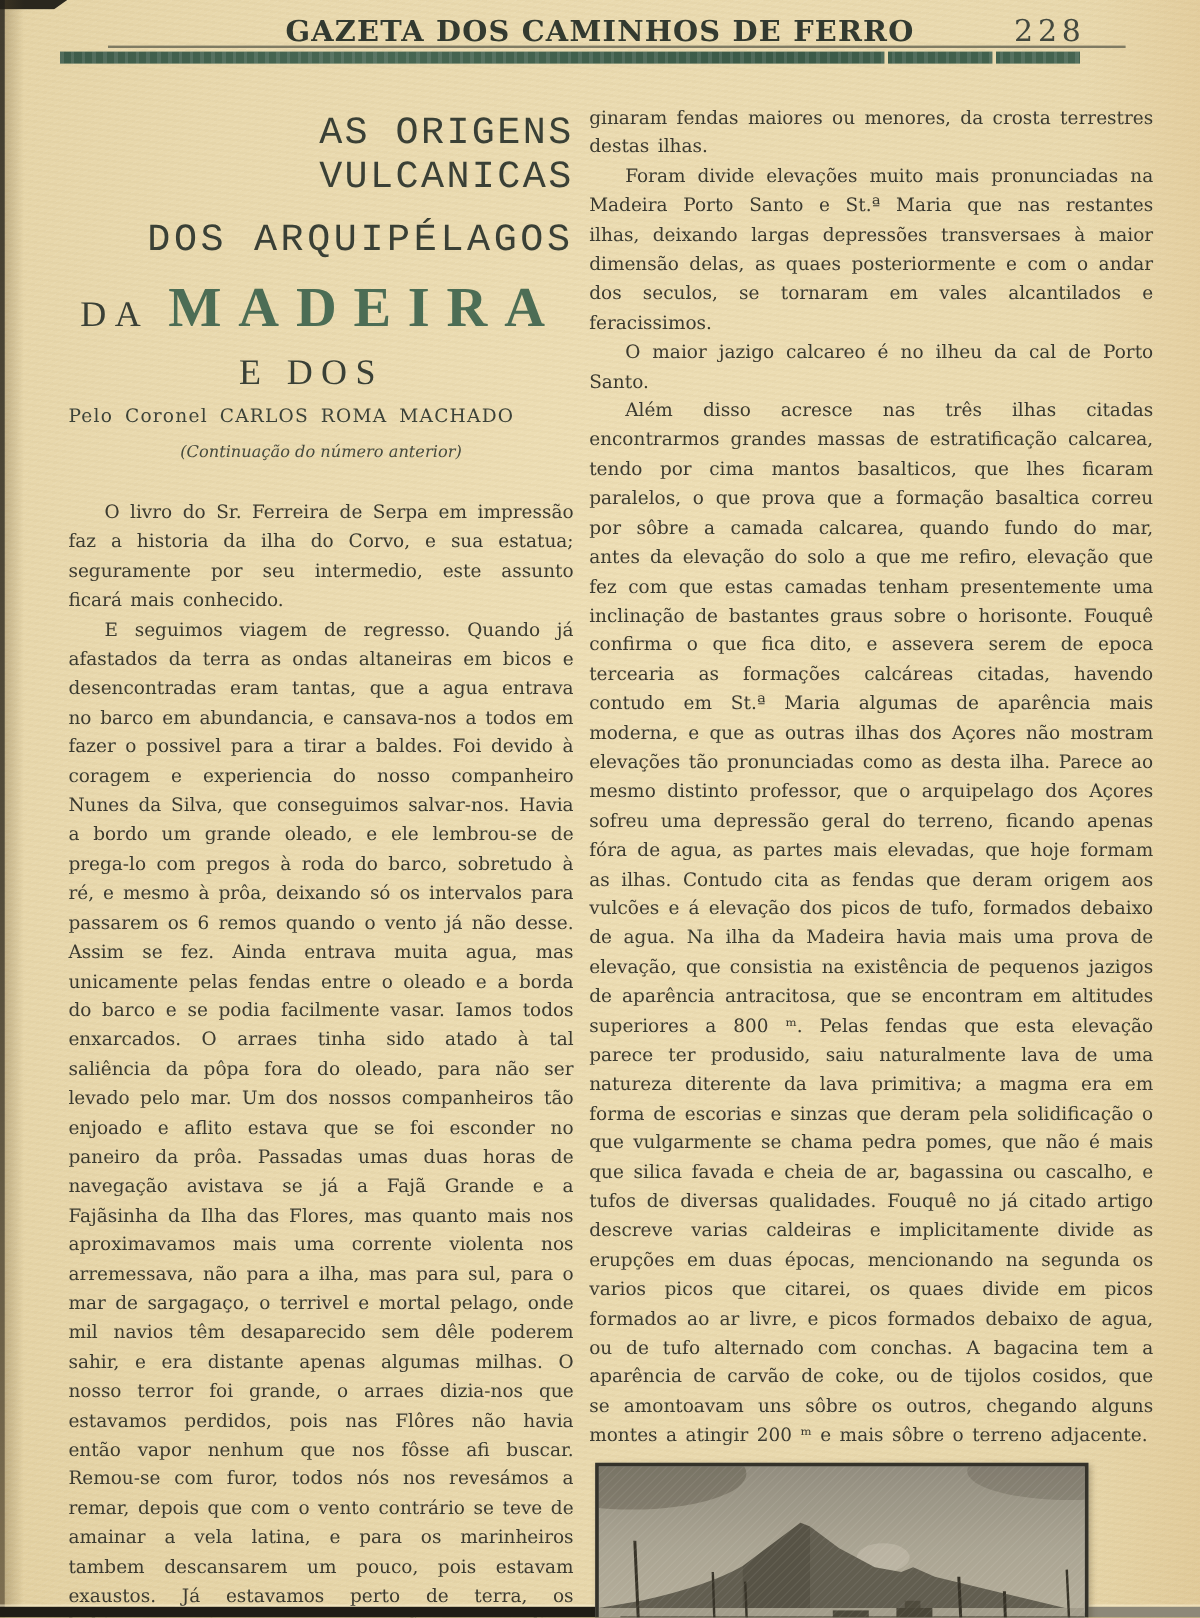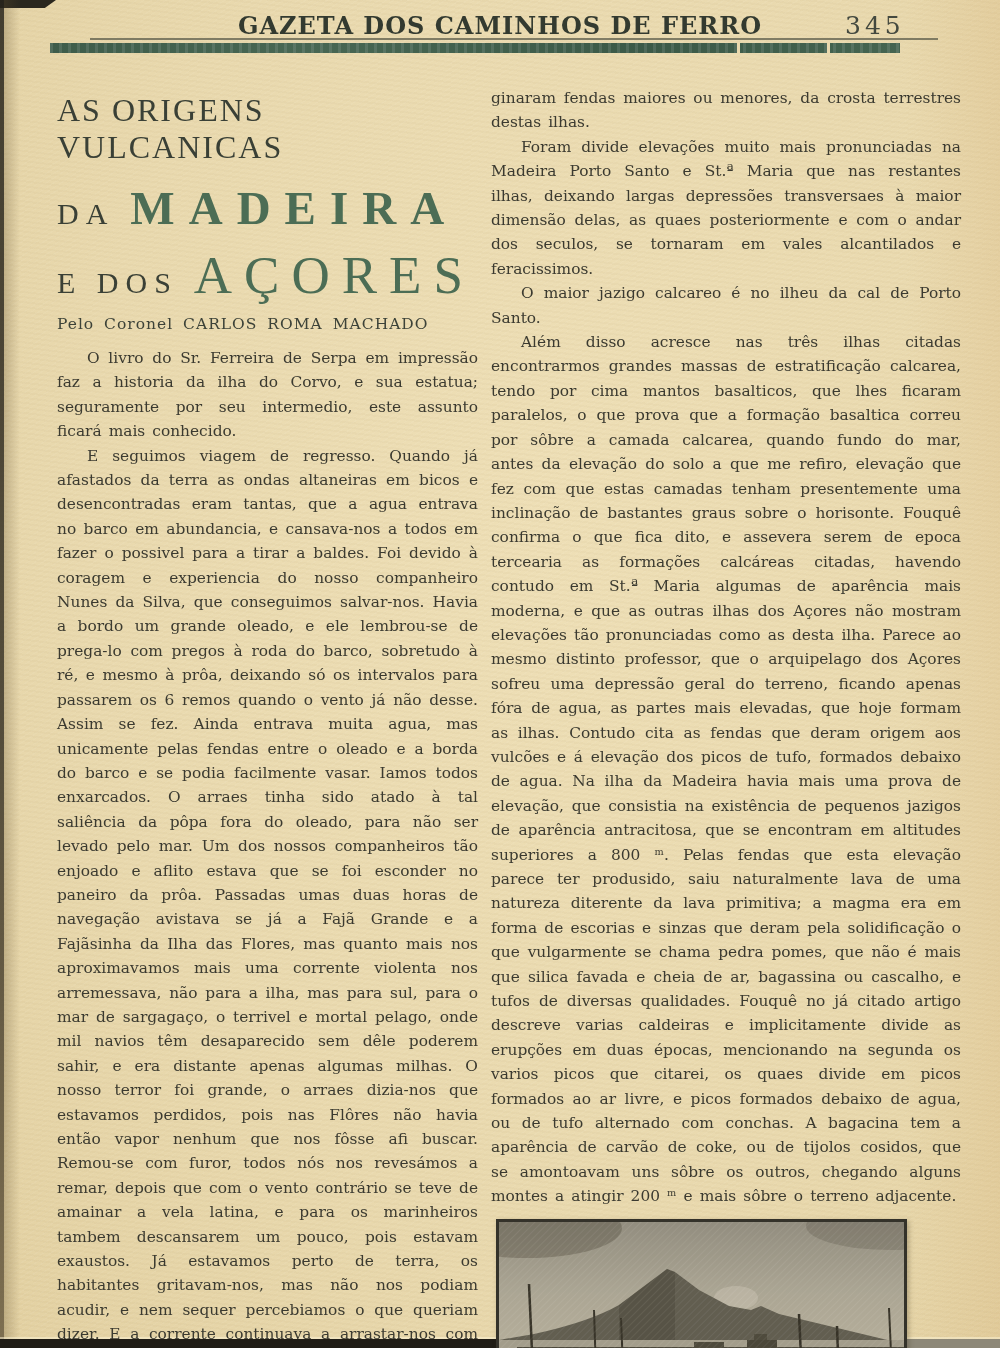--- a/index.html
+++ b/index.html
@@ -32,24 +32,24 @@
   .header-bar{position:absolute;top:43px;left:50px;width:850px;height:10px;
     background:
       repeating-linear-gradient(90deg, rgba(255,255,255,.10) 0 3px, rgba(0,0,0,0) 3px 9px),
       linear-gradient(90deg,#3e5c4a,#486753 30%,#3b5947 70%,#456450);}
   .header-bar i{position:absolute;top:-1px;width:3px;height:12px;background:#e9d9ae;}
   .header-bar .g1{left:687px;} .header-bar .g2{left:777px;}
   
   .col-left{position:absolute;left:57px;top:92px;width:421px;}
   .col-right{position:absolute;left:491px;top:86px;width:470px;}
   
-  .t-line{font-family:Liberation Serif, serif;text-align:left;color:#3a4036;}
+  .t-line{font-family:Liberation Mono, monospace;text-align:right;color:#3a4036;}
   .t1{font-size:32px;letter-spacing:2px;margin:0 0 15px;}
   .t2{font-size:32px;letter-spacing:3px;margin:0 0 12px;}
-  .t-mix{display:flex;align-items:baseline;margin:0 0 10px;}
+  .t-mix{display:flex;align-items:baseline;justify-content:center;margin:0 0 10px;}
   .t-small{font-family:"Liberation Serif",serif;font-size:30px;letter-spacing:7px;color:#3a4036;margin-right:16px;}
   .t-big{font-family:"Liberation Serif",serif;font-size:47px;letter-spacing:14px;color:#4c6d55;font-weight:bold;}
   .t-big2{font-family:"Liberation Serif",serif;font-size:53px;letter-spacing:12px;color:#4c6d55;}
   .t-mix:last-of-type{margin-bottom:22px;}
   .byline{text-align:left;font-size:15.5px;letter-spacing:1px;word-spacing:4px;color:#3c4238;margin:0 0 13px;}
   .note{text-align:center;font-style:italic;font-size:13.5px;color:#45493d;margin:0 0 30px;}
   
   p.body{font-size:15.4px;line-height:24.4px;text-align:justify;margin:0;
     text-indent:30px;word-spacing:.14em;color:#3b3a30;}
   p.no-indent{text-indent:0;}
@@ -63,38 +63,39 @@
 <div class="paper">
 
   <div class="corner-top"></div>
   <div class="edge-left"></div>
   <div class="edge-left-shadow"></div>
   <div class="right-tint"></div>
   <div class="edge-bottom-highlight"></div>
   <div class="edge-bottom"></div>
 
   <div class="masthead">GAZETA DOS CAMINHOS DE FERRO</div>
-  <div class="pageno">345</div>
+  <div class="pageno">228</div>
   <div class="header-rule"></div>
   <div class="header-bar">
     <i class="g1"></i>
     <i class="g2"></i>
   </div>
 
   <section class="col-left">
     <div class="t-line t1">AS ORIGENS VULCANICAS</div>
+    <div class="t-line t2">DOS ARQUIPÉLAGOS</div>
     <div class="t-mix">
       <span class="t-small">DA</span>
       <span class="t-big">MADEIRA</span>
     </div>
     <div class="t-mix">
       <span class="t-small">E DOS</span>
-      <span class="t-big2">AÇORES</span>
     </div>
     <div class="byline">Pelo Coronel CARLOS ROMA MACHADO</div>
+    <div class="note">(Continuação do número anterior)</div>
 
     <p class="body">O livro do Sr. Ferreira de Serpa em impressão faz a historia da ilha do Corvo, e sua estatua; seguramente por seu intermedio, este assunto ficará mais conhecido.</p>
     <p class="body">E seguimos viagem de regresso. Quando já afastados da terra as ondas altaneiras em bicos e desencontradas eram tantas, que a agua entrava no barco em abundancia, e cansava-nos a todos em fazer o possivel para a tirar a baldes. Foi devido à coragem e experiencia do nosso companheiro Nunes da Silva, que conseguimos salvar-nos. Havia a bordo um grande oleado, e ele lembrou-se de prega-lo com pregos à roda do barco, sobretudo à ré, e mesmo à prôa, deixando só os intervalos para passarem os 6 remos quando o vento já não desse. Assim se fez. Ainda entrava muita agua, mas unicamente pelas fendas entre o oleado e a borda do barco e se podia facilmente vasar. Iamos todos enxarcados. O arraes tinha sido atado à tal saliência da pôpa fora do oleado, para não ser levado pelo mar. Um dos nossos companheiros tão enjoado e aflito estava que se foi esconder no paneiro da prôa. Passadas umas duas horas de navegação avistava se já a Fajã Grande e a Fajãsinha da Ilha das Flores, mas quanto mais nos aproximavamos mais uma corrente violenta nos arremessava, não para a ilha, mas para sul, para o mar de sargagaço, o terrivel e mortal pelago, onde mil navios têm desaparecido sem dêle poderem sahir, e era distante apenas algumas milhas. O nosso terror foi grande, o arraes dizia-nos que estavamos perdidos, pois nas Flôres não havia então vapor nenhum que nos fôsse afi buscar. Remou-se com furor, todos nós nos revesámos a remar, depois que com o vento contrário se teve de amainar a vela latina, e para os marinheiros tambem descansarem um pouco, pois estavam exaustos. Já estavamos perto de terra, os habitantes gritavam-nos, mas não nos podiam acudir, e nem sequer percebiamos o que queriam dizer. E a corrente continuava a arrastar-nos com grande velocidade. Mas felizmente via-se mesmo no limite sul da ilha, uma pequena enceada com àgua pacifica, e conseguindo chegar o barco perto da rocha, apesar das enormes vagas que nos podiam esmigalhar contra ela, e vindo o arraes para a frente do barco, lançou uma fateixa presa a um cabo a qual garrou por duas vezes, e felizmente à terceira fixou-se no rochedo, e podémos, largando algum pouco do cabo por mão, contornarmos a rocha, e entrar na tal enceada, quási quando nos julgavamos de todo perdidos. Mas a providência então salvou-nos Os marinheiros e duas mulheres que iam tambem, clamavam constantemente por Deus e por Nossa Senhora.</p>
 
   </section>
 
   <section class="col-right">
     <p class="body no-indent">ginaram fendas maiores ou menores, da crosta terrestres destas ilhas.</p>
     <p class="body">Foram divide elevações muito mais pronunciadas na Madeira Porto Santo e St.ª Maria que nas restantes ilhas, deixando largas depressões transversaes à maior dimensão delas, as quaes posteriormente e com o andar dos seculos, se tornaram em vales alcantilados e feracissimos.</p>
     <p class="body">O maior jazigo calcareo é no ilheu da cal de Porto Santo.</p>

